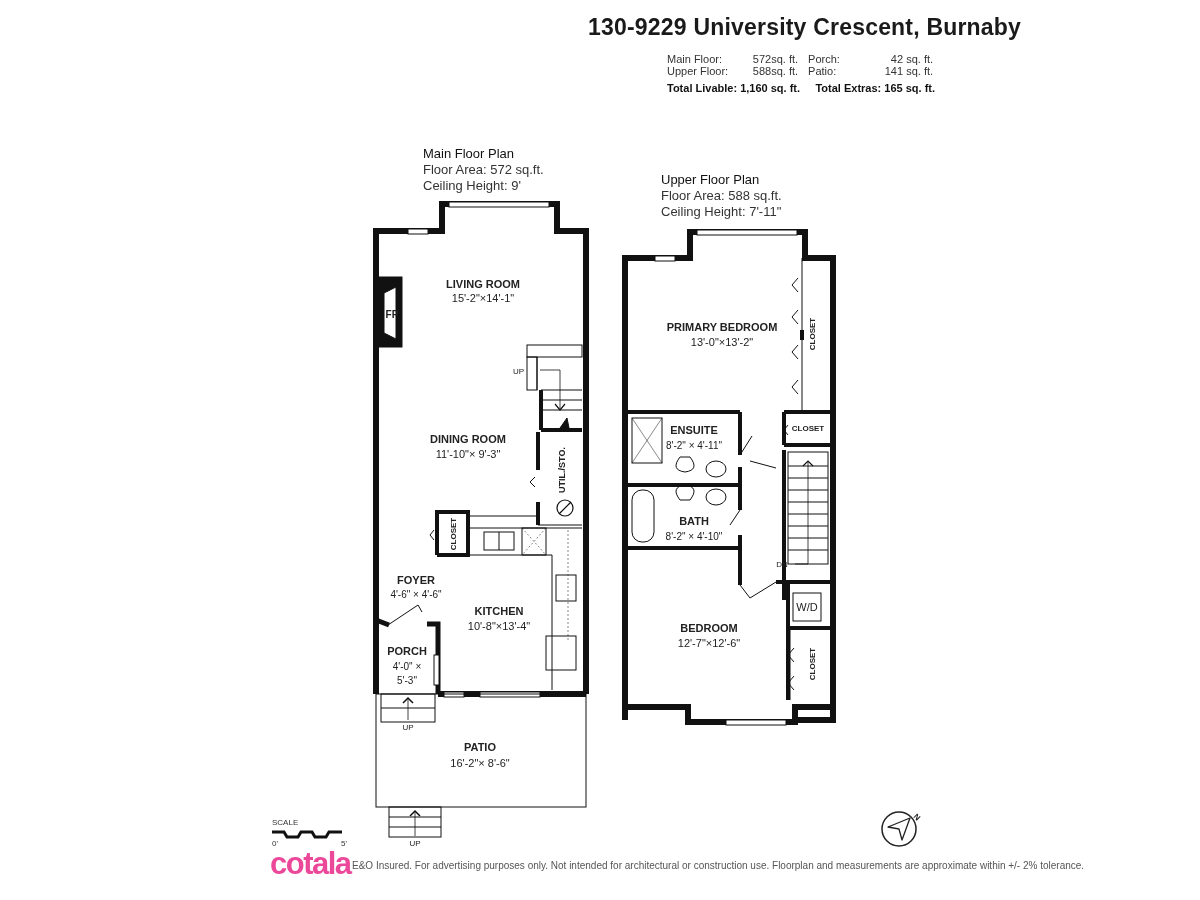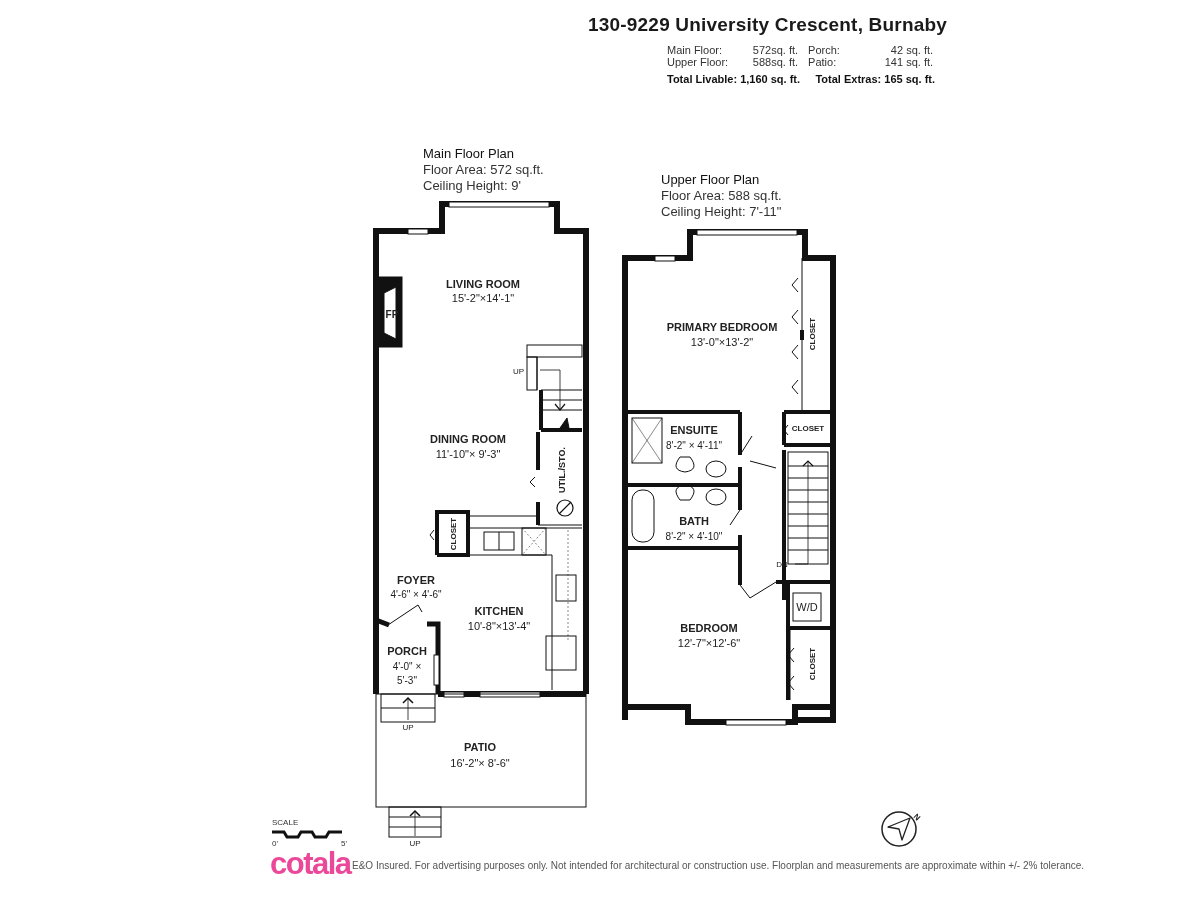--- a/index.html
+++ b/index.html
@@ -1,20 +1,20 @@
 <!DOCTYPE html>
 <html><head>
 <meta charset="utf-8">
 <style>
   html, body { margin:0; padding:0; background:#ffffff; }
   body { width:1200px; height:900px; position:relative; overflow:hidden; font-family:"Liberation Sans", sans-serif; color:#1a1a1a; }
   .abs { position:absolute; }
-  .title { left:588px; top:14px; font-size:19px; font-weight:bold; letter-spacing:0.2px; white-space:nowrap; }
+  .title { left:588px; top:14px; font-size:23px; font-weight:bold; letter-spacing:0.2px; white-space:nowrap; }
   .summary { left:667px; top:44px; font-size:11px; color:#333; }
-  .summary table { border-collapse:collapse; }
+  .summary table { border-collapse:collapse;margin-top:9px; }
   .summary td { padding:0; line-height:12px; white-space:nowrap; }
   .summary .num { text-align:right; padding-right:2px; }
   .summary .total td { font-weight:bold; color:#111; padding-top:5px;text-align:right; }
   .plan-head { font-size:13px; line-height:16px; color:#333; white-space:nowrap; }
   .plan-head .h { font-weight:normal; color:#111; }
   .disclaimer { left:352px; top:860px; font-size:10px; color:#555; white-space:nowrap; }
   .logo { left:270px; top:846px; font-size:31px; font-weight:bold; letter-spacing:-1.5px; color:#ec4899; }
   svg text { font-family:"Liberation Sans", sans-serif; }
 </style>
 </head>

